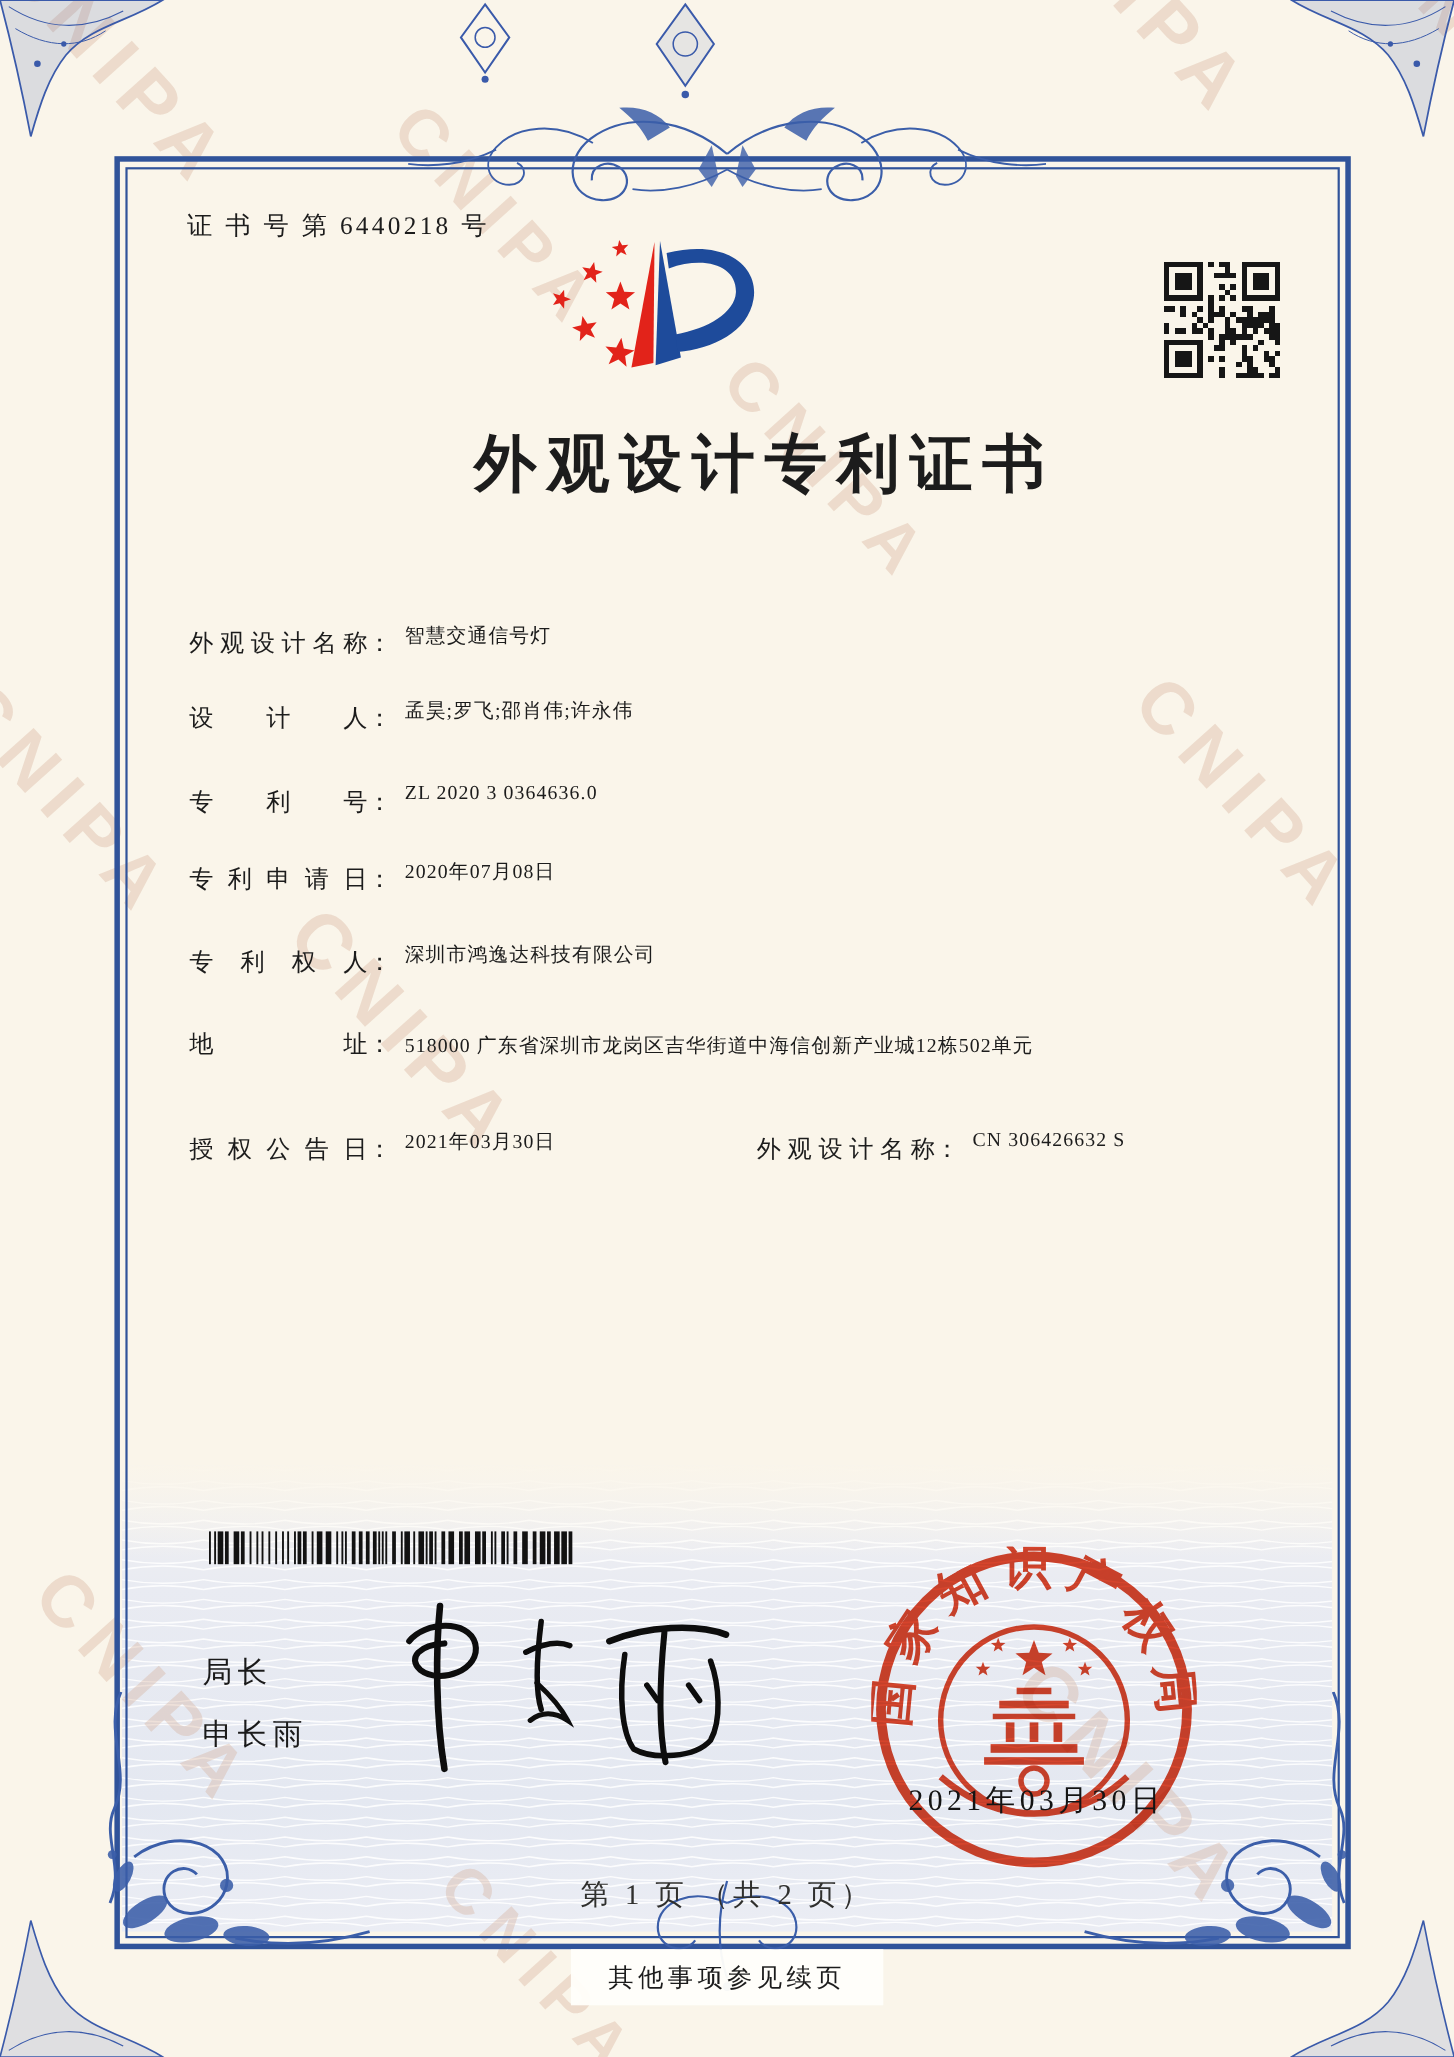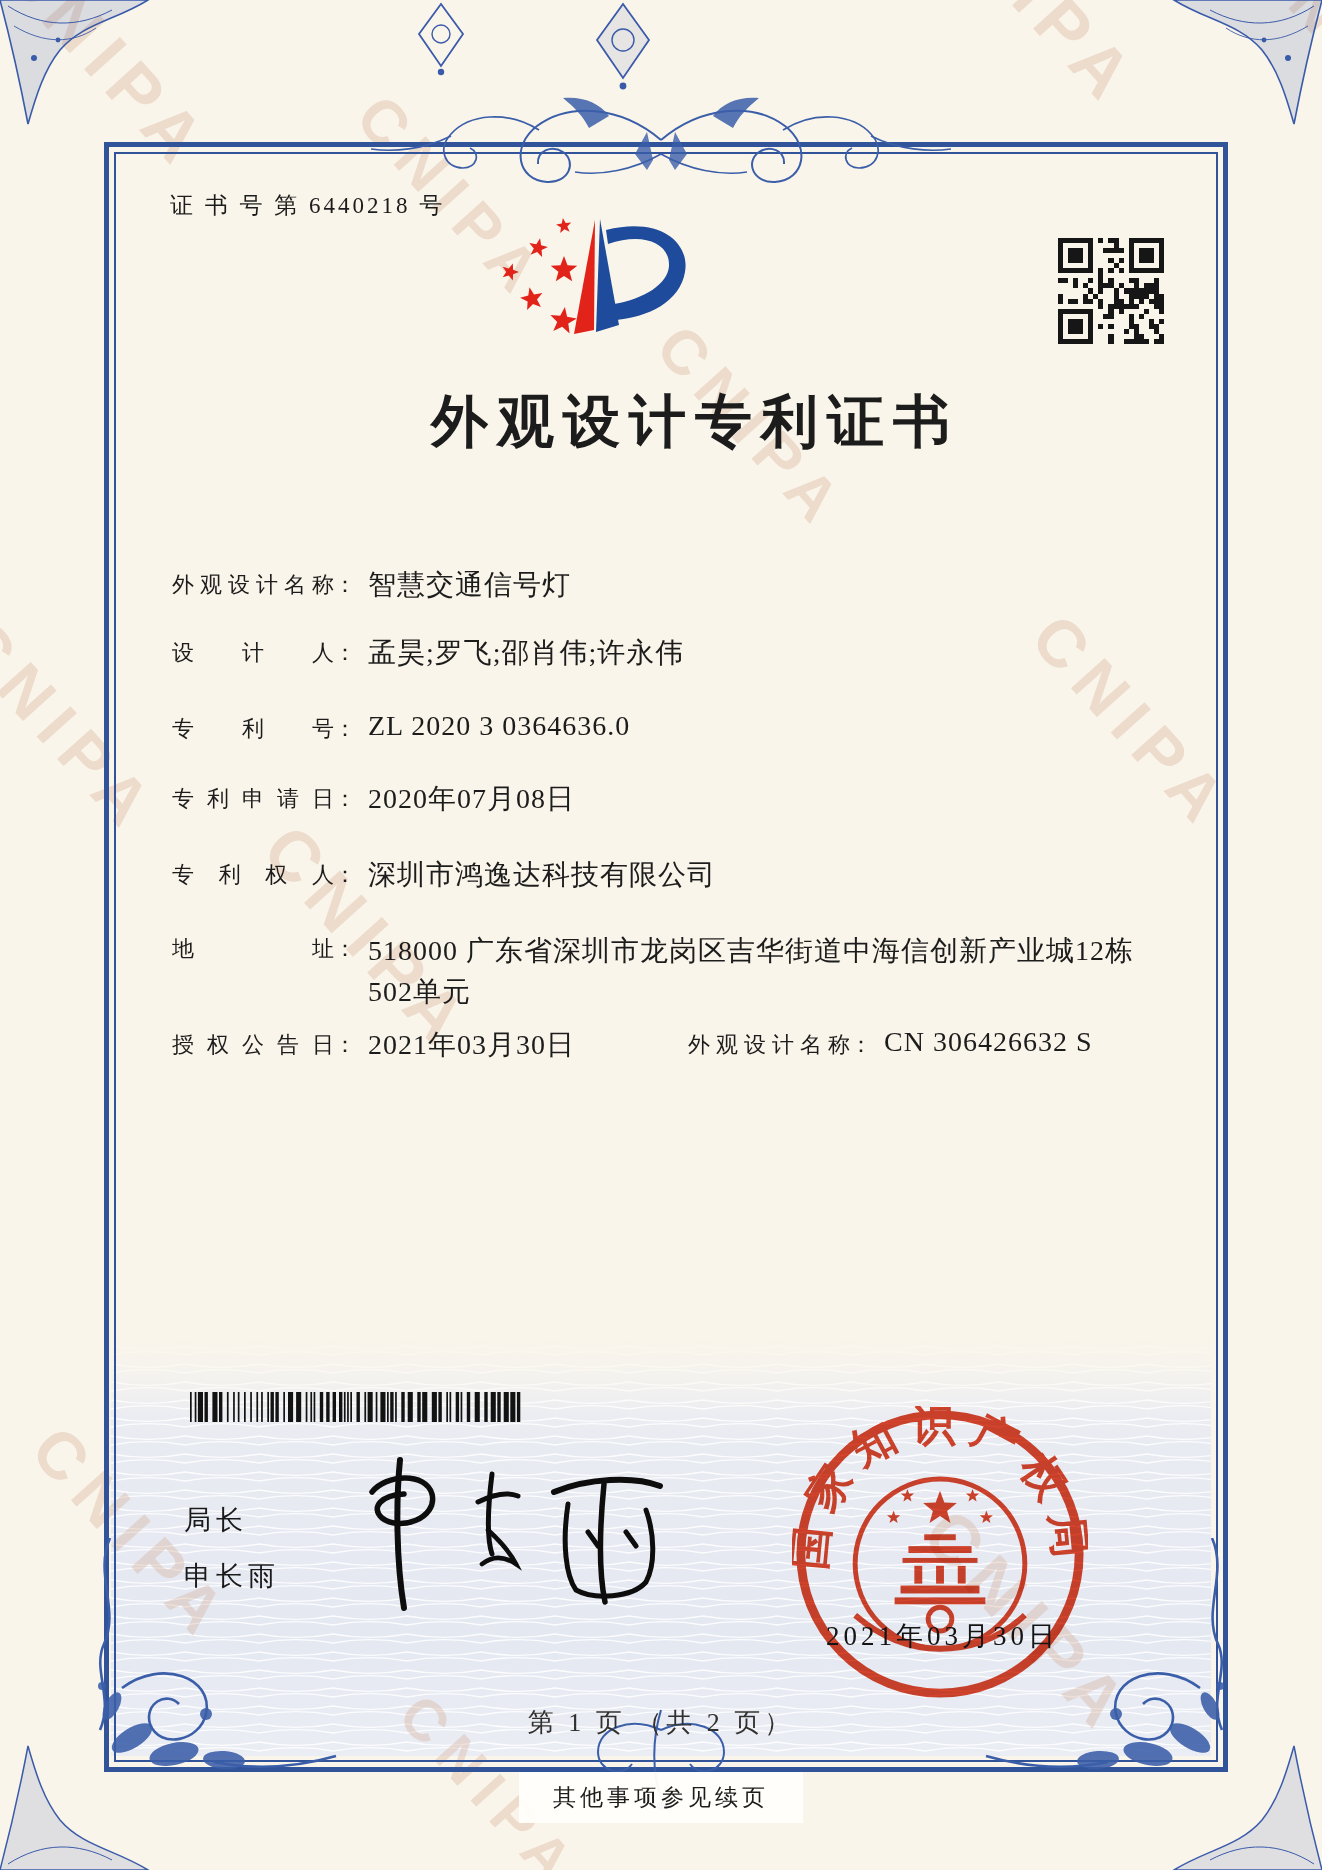--- a/index.html
+++ b/index.html
@@ -21,21 +21,21 @@
   
   .hdr-certno{position:absolute;left:170px;top:190px;font-size:23px;letter-spacing:3px;z-index:4;}
   .logo{position:absolute;left:492px;top:214px;z-index:4;}
   .qr{position:absolute;left:1058px;top:238px;z-index:4;}
   .title{position:absolute;left:0;top:384px;width:100%;text-align:center;font-size:57px;
          font-weight:bold;letter-spacing:9px;z-index:4;padding-left:34px;}
   
   .frow{position:absolute;display:flex;align-items:flex-start;z-index:4;}
   .flabel{display:inline-block;width:162px;font-size:22px;text-align:justify;text-align-last:justify;padding-top:4px;}
   .fcolon{font-size:22px;padding-top:4px;}
-  .fvalue{font-size:28px;margin-left:12px;letter-spacing:1px;}
+  .fvalue{font-size:18px;margin-left:12px;letter-spacing:1px;}
   .addr-val{width:778px;line-height:41px;}
   
   .paras{position:absolute;left:150px;top:1082px;width:1038px;z-index:4;font-size:26px;
          line-height:45px;text-align:justify;}
   .paras p{margin:0;text-indent:2em;}
   
   .barcode{position:absolute;left:190px;top:1392px;z-index:4;}
   .sig-title{position:absolute;left:184px;top:1502px;font-family:"Liberation Sans",sans-serif;
              font-size:27px;letter-spacing:5px;z-index:4;color:#1a1a1a;}
   .sig-name{position:absolute;left:184px;top:1558px;font-family:"Liberation Sans",sans-serif;

